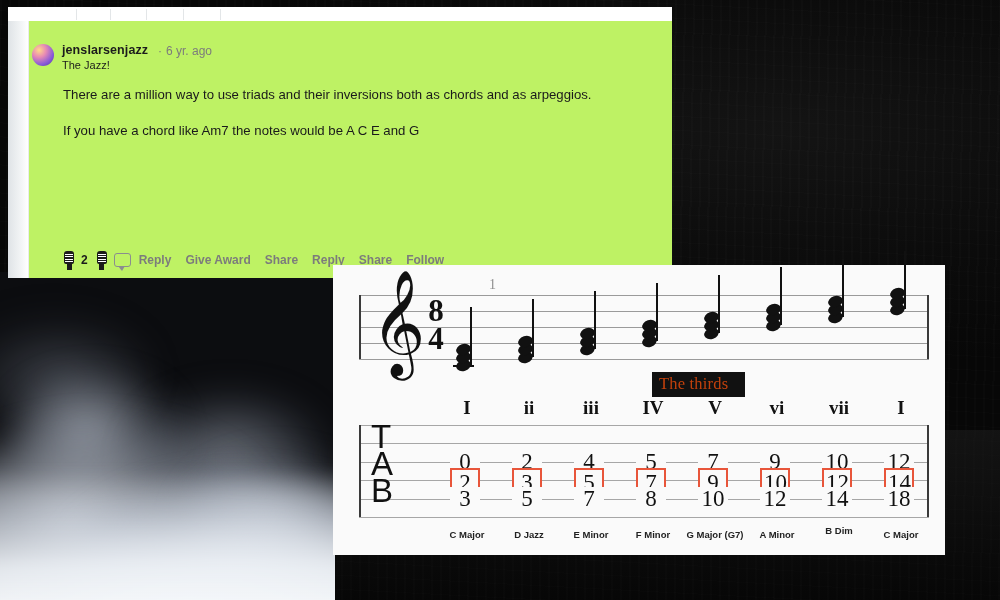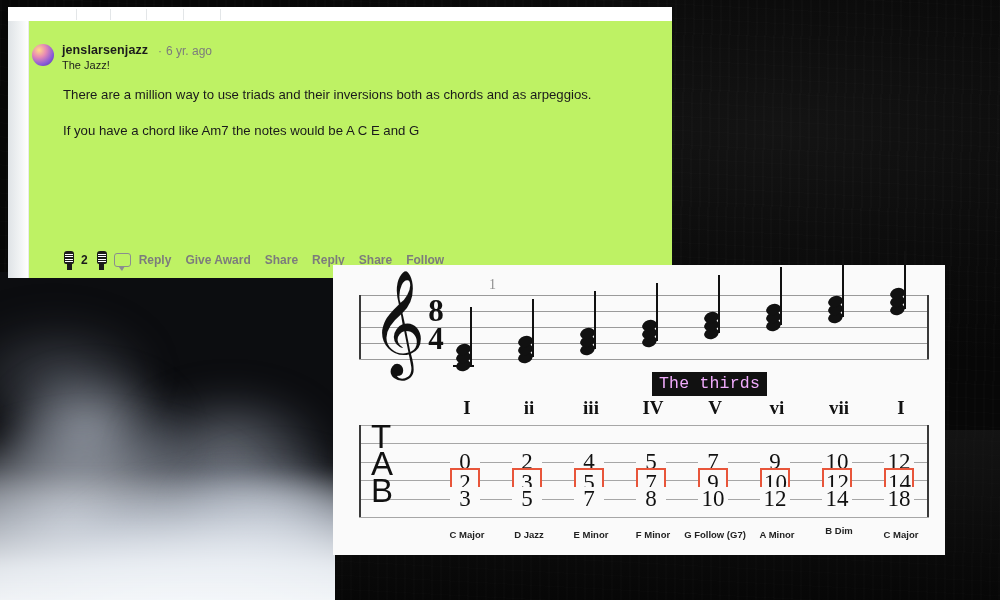--- a/index.html
+++ b/index.html
@@ -149,22 +149,22 @@
     transform: rotate(-18deg);
   }
   .stem { position:absolute; width:2px; background:#111; }
   .ledger { position:absolute; height:1.5px; background:#111; width:21px; }
 
   .roman {
     position:absolute; font-family:"Liberation Serif", serif; font-weight:700;
     font-size:19px; color:#111; text-align:center; width:52px;
   }
   .thirds-label {
-    position:absolute; background:#111; color:#f0abfc; font-family:Liberation Mono, monospace;
-    font-size:16.5px; padding:2px 7px 3px 7px; white-space:nowrap; letter-spacing:.2px;
+    position:absolute; background:#111; color:#c2410c; font-family:Liberation Serif, serif;
+    font-size:16.5px; padding:2px 17px 3px 7px; white-space:nowrap; letter-spacing:.2px;
   }
 
   .tab-letter {
     position:absolute; font-family:"Liberation Sans", sans-serif; font-size:33px;
     color:#111; line-height:27px; font-weight:400;
   }
   .tabnum {
     position:absolute; font-family:"Liberation Serif", serif; font-size:23px;
     color:#111; text-align:center; background:#fafafa; line-height:1;
   }
@@ -355,21 +355,21 @@
           <div class="tabnum" style="width: 30px; left: 339px; top: 214px;">10</div>
           <div class="tabnum" style="width: 30px; left: 401px; top: 214px;">12</div>
           <div class="tabnum" style="width: 30px; left: 463px; top: 214px;">14</div>
           <div class="tabnum" style="width: 30px; left: 525px; top: 214px;">18</div>
         </div>
       <div id="chordnames-layer">
           <div class="chordname" style="left: 70px; top: 256px;">C Major</div>
           <div class="chordname" style="left: 132px; top: 256px;">D Jazz</div>
           <div class="chordname" style="left: 194px; top: 256px;">E Minor</div>
           <div class="chordname" style="left: 256px; top: 256px;">F Minor</div>
-          <div class="chordname" style="left: 318px; top: 256px;">G Follow (G7)</div>
+          <div class="chordname" style="left: 318px; top: 256px;">G Major (G7)</div>
           <div class="chordname" style="left: 380px; top: 256px;">A Minor</div>
           <div class="chordname" style="left: 442px; top: 252px;">B Dim</div>
           <div class="chordname" style="left: 504px; top: 256px;">C Major</div>
         </div>
     </div>
   </div>
 
 </div>
 
 </body></html>

